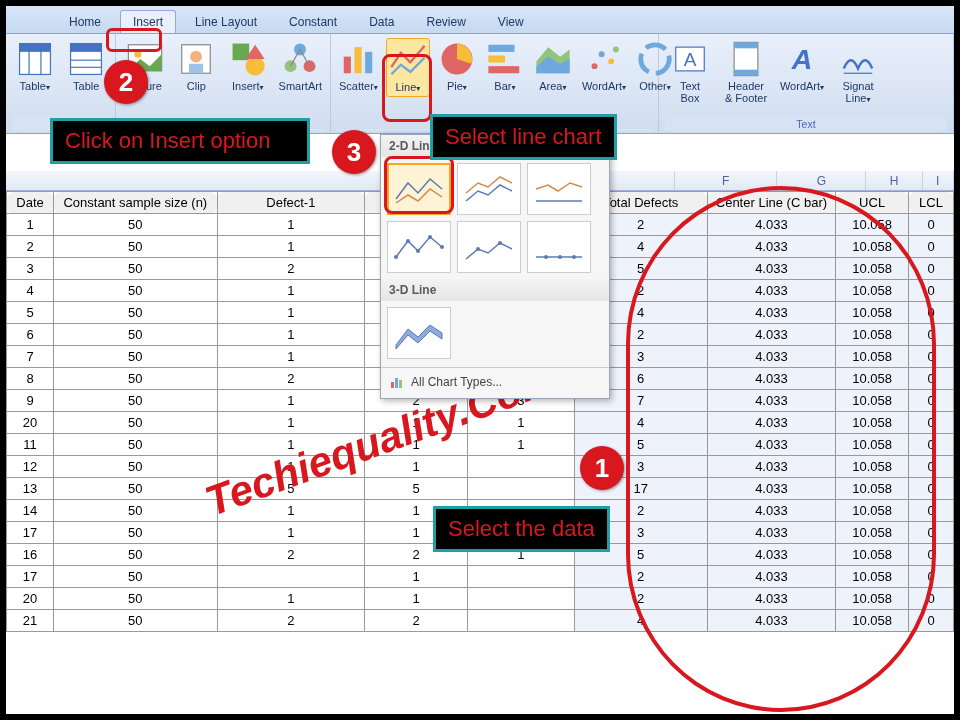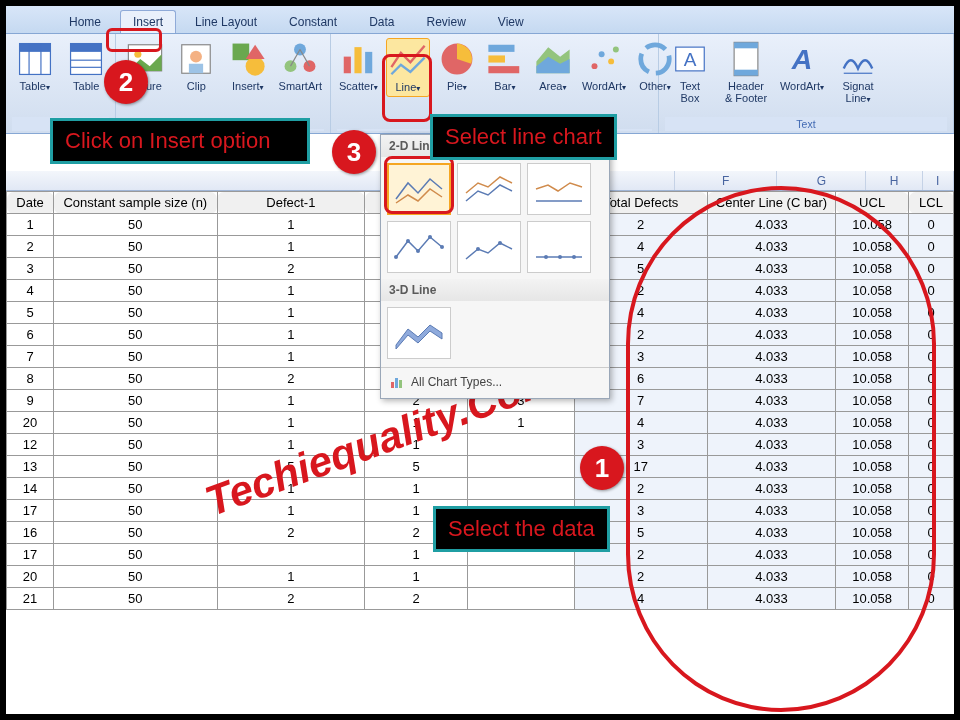--- a/index.html
+++ b/index.html
@@ -423,20 +423,31 @@
           <td>50</td>
           <td>1</td>
           <td>1</td>
           <td>1</td>
           <td style="background: rgb(238, 243, 251);">4</td>
           <td style="background: rgb(238, 243, 251);">4.033</td>
           <td style="background: rgb(238, 243, 251);">10.058</td>
           <td style="background: rgb(238, 243, 251);">0</td>
         </tr>
         <tr>
+          <td>11</td>
+          <td>50</td>
+          <td>1</td>
+          <td>1</td>
+          <td>1</td>
+          <td style="background: rgb(238, 243, 251);">5</td>
+          <td style="background: rgb(238, 243, 251);">4.033</td>
+          <td style="background: rgb(238, 243, 251);">10.058</td>
+          <td style="background: rgb(238, 243, 251);">0</td>
+        </tr>
+        <tr>
           <td>12</td>
           <td>50</td>
           <td>1</td>
           <td>1</td>
           <td></td>
           <td style="background: rgb(238, 243, 251);">3</td>
           <td style="background: rgb(238, 243, 251);">4.033</td>
           <td style="background: rgb(238, 243, 251);">10.058</td>
           <td style="background: rgb(238, 243, 251);">0</td>
         </tr>

